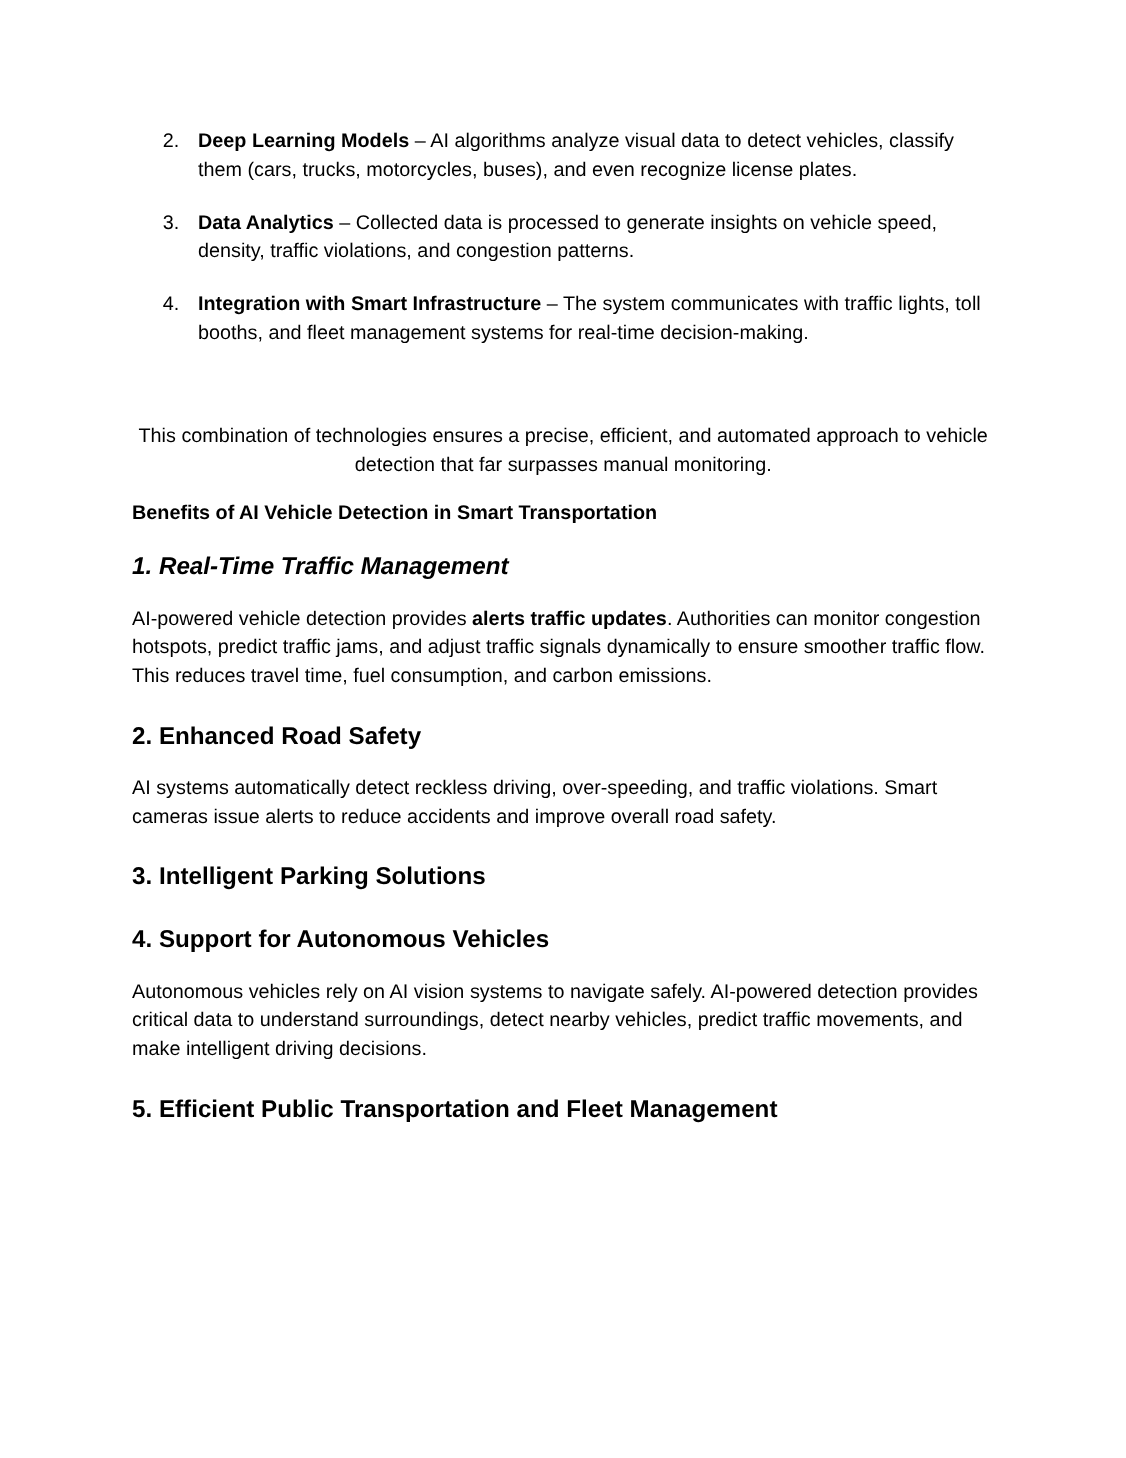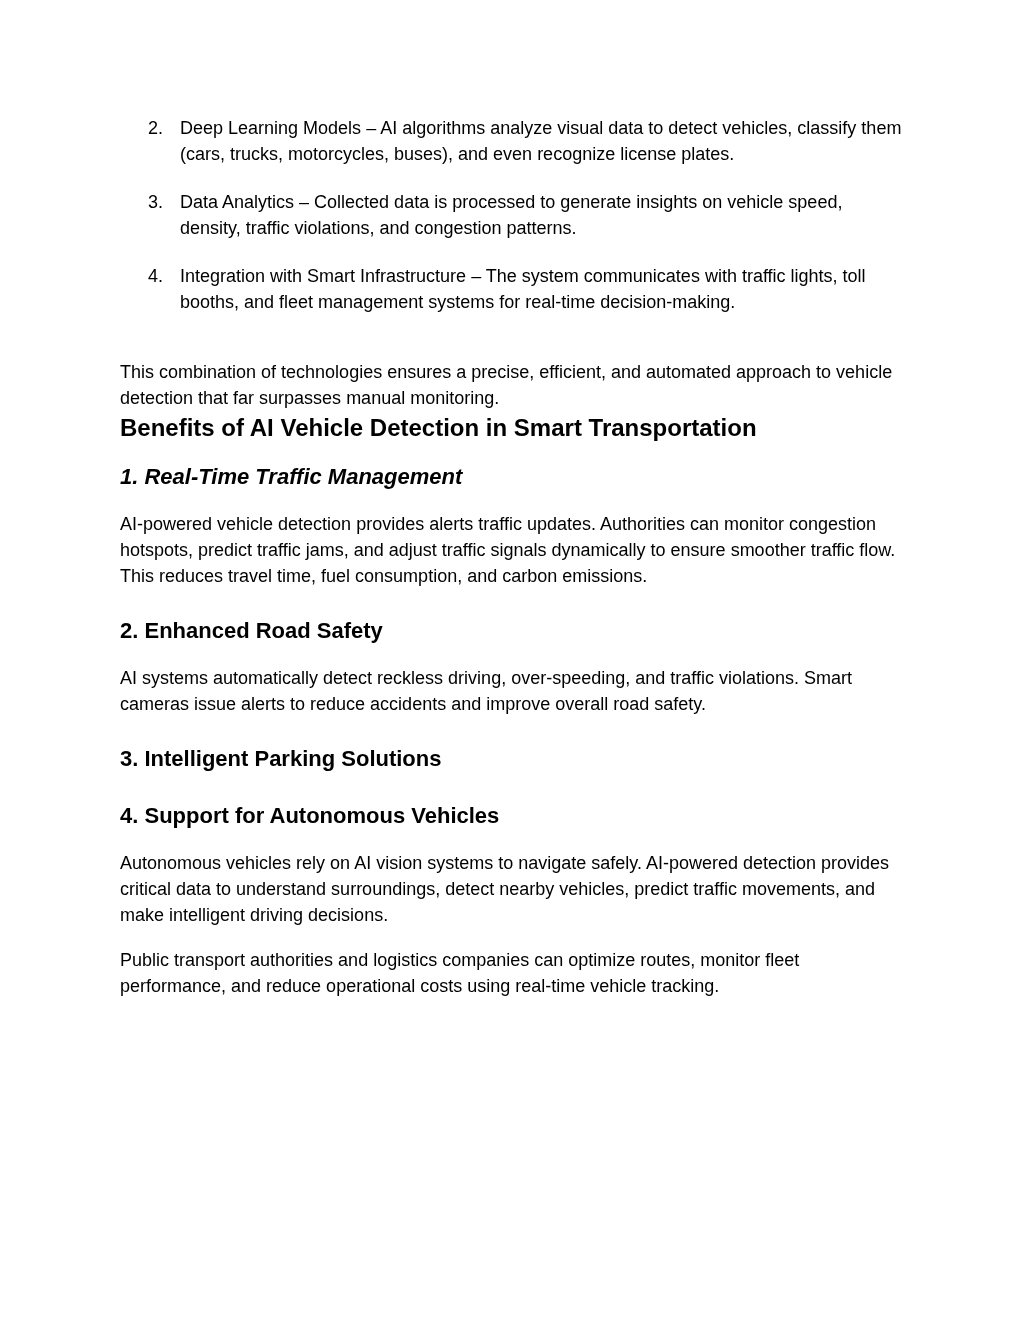--- a/index.html
+++ b/index.html
@@ -17,44 +17,45 @@
     width: 1024px;
     height: 1325px;
     padding: 115px 120px 0 120px;
   }
   
   .page p, .list-text {
     font-size: 18px;
     line-height: 26px;
     font-weight: 400;
   }
-  b { font-weight: 400; }
+  b { font-weight: 700; }
 
   
   .numbered-list { margin: 0; }
   .list-item {
     position: relative;
     padding-left: 60px;
     margin-top: 22px;
   }
   .list-item:first-child { margin-top: 0; }
   .list-number {
     position: absolute;
     left: 28px;
     top: 0;
     font-size: 18px;
     line-height: 26px;
   }
 
-  .intro { margin-top: 44px; }
+  .intro { margin-top: 68px; text-align: center; }
 
   h1 {
-    font-size: 24px;
+    font-size: 18px;
     line-height: 34px;
     font-weight: 700;
+    margin-top: 14px;
   }
 
   .section h2 {
     font-size: 22px;
     line-height: 30px;
     font-weight: 700;
     margin-top: 27px;
   }
   .sections .section:first-child h2 { margin-top: 17px; font-style: italic; }
   .section p { margin-top: 19px; }
@@ -98,19 +99,19 @@
     <div class="section">
       <h2>3. Intelligent Parking Solutions</h2>
     </div>
 
     <div class="section">
       <h2>4. Support for Autonomous Vehicles</h2>
       <p><span></span><b></b><span>Autonomous vehicles rely on AI vision systems to navigate safely. AI-powered detection provides critical data to understand surroundings, detect nearby vehicles, predict traffic movements, and make intelligent driving decisions.</span></p>
     </div>
 
     <div class="section">
-      <p><span></span><b></b><span>Public transport authorities and logistics companies can optimize routes, monitor fleet performance, and reduce operational costs using real-time vehicle tracking.</span></p>
+      <h2>5. Efficient Public Transportation and Fleet Management</h2>
     </div>
 
 
   </div>
 
 </div>
 
 </body></html>

